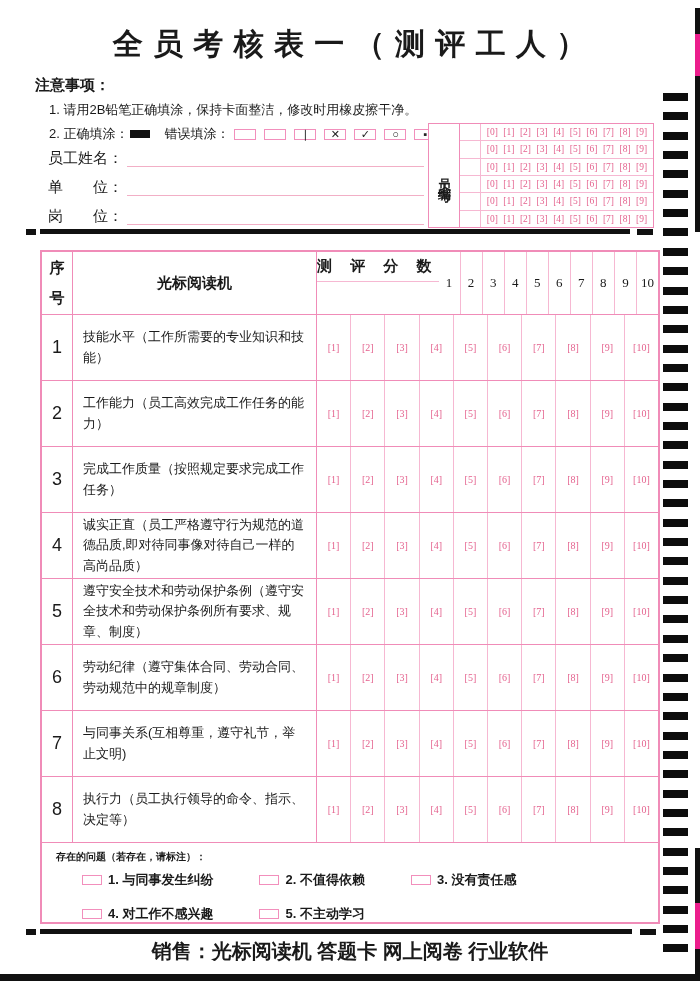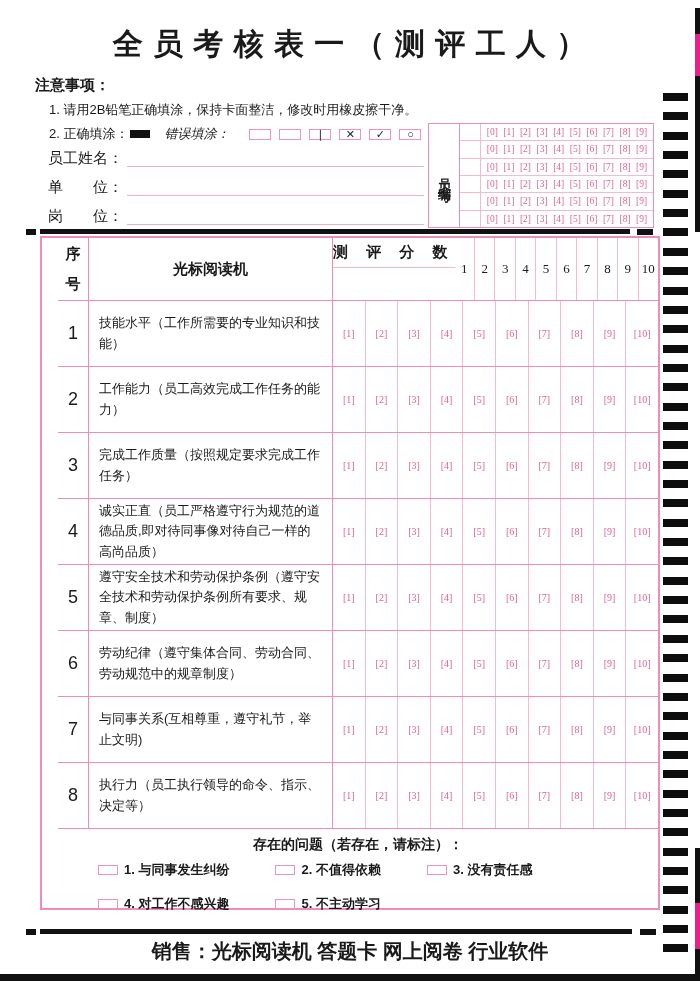--- a/index.html
+++ b/index.html
@@ -33,22 +33,22 @@
   .emp-row{flex:1;display:flex;border-bottom:1px solid #f6b8d2;}
   .emp-row:last-child{border-bottom:none;}
   .emp-digit-box{width:20px;border-right:1px solid #f6b8d2;}
   .emp-bubbles{flex:1;display:flex;align-items:center;justify-content:space-around;padding:0 3px;}
   .bubble{font-family:"Liberation Serif",serif;font-size:9.5px;color:#e4628e;white-space:nowrap;}
   
   .sep-square{position:absolute;width:10px;height:6px;background:#111;}
   .sep-line{position:absolute;height:5px;background:#111;}
   .sep-dash{position:absolute;width:16px;height:6px;background:#111;}
   
-  .etable{position:absolute;left:40px;top:236px;width:620px;height:674px;box-sizing:border-box;
-          border:2px solid #f08cb8;display:flex;flex-direction:column;background:#fff;padding-left:16px;}
+  .etable{position:absolute;left:40px;top:250px;width:620px;height:674px;box-sizing:border-box;
+          border:2px solid #f08cb8;display:flex;flex-direction:column;background:#fff;}
   .thead{display:flex;height:62px;border-bottom:1px solid #f08cb8;}
   .c-seq{width:30px;border-right:1px solid #f08cb8;display:flex;align-items:center;
          justify-content:center;flex-shrink:0;}
   .thead .c-seq span{display:block;width:1.15em;word-break:break-all;text-align:center;
          font-size:15px;font-weight:bold;line-height:2.0;}
   .c-ind{width:243px;border-right:1px solid #f08cb8;display:flex;align-items:center;
          justify-content:center;flex-shrink:0;}
   .thead .c-ind{font-size:15px;font-weight:bold;}
   .c-score-head{flex:1;display:flex;flex-direction:row;}
   .score-title{height:29px;border-bottom:1px solid #f6b8d2;display:flex;align-items:center;
@@ -62,21 +62,21 @@
   .trow .c-seq{font-size:18px;}
   .trow .c-ind{justify-content:flex-start;padding:0 10px;font-size:13px;line-height:1.55;
                box-sizing:content-box;width:223px;}
   .c-scores{flex:1;display:flex;}
   .s-cell{flex:1;border-right:1px solid #f6b8d2;display:flex;align-items:center;
           justify-content:center;}
   .c-scores .s-cell:last-child{border-right:none;}
   .s-cell .bubble{font-size:10px;}
   
   .problems{height:79px;padding:7px 14px;box-sizing:border-box;}
-  .prob-head{font-size:14px;font-weight:bold;text-align:center;}
+  .prob-head{font-size:10px;font-weight:bold;}
   .prob-line{display:flex;margin:7px 0 0 26px;}
   .prob-line2{margin-top:16px;}
   .prob-item{display:flex;align-items:center;margin-right:46px;}
   .chk{display:inline-block;width:18px;height:8px;border:1px solid #f28fbc;margin-right:6px;}
   .prob-label{font-size:13px;font-weight:bold;white-space:nowrap;}
   
   .footer{position:absolute;top:938px;left:0;width:700px;text-align:center;
           font-size:20px;font-weight:bold;}
   .bottom-bar{position:absolute;left:0;top:974px;width:700px;height:7px;background:#111;}
   
@@ -90,21 +90,21 @@
 <div class="page">
 
   <div class="title">全 员 考 核 表 一 （ 测 评 工 人 ）</div>
 
   <div class="notices">
     <div class="head">注意事项：</div>
     <div class="line">1. 请用2B铅笔正确填涂，保持卡面整洁，修改时用橡皮擦干净。</div>
     <div class="line">
       <span>2. 正确填涂：</span>
       <span class="fill-demo"></span>
-      <span style="margin-right:20px;font-style:italic;">错误填涂：</span>
+      <span style="margin-right:5px;">错误填涂：</span>
       <span class="wrong-marks">
           <div class="wbox">
             <div class="wglyph"></div>
           </div>
           <div class="wbox">
             <div class="wglyph"></div>
           </div>
           <div class="wbox">
             <div class="wglyph">❘</div>
           </div>

